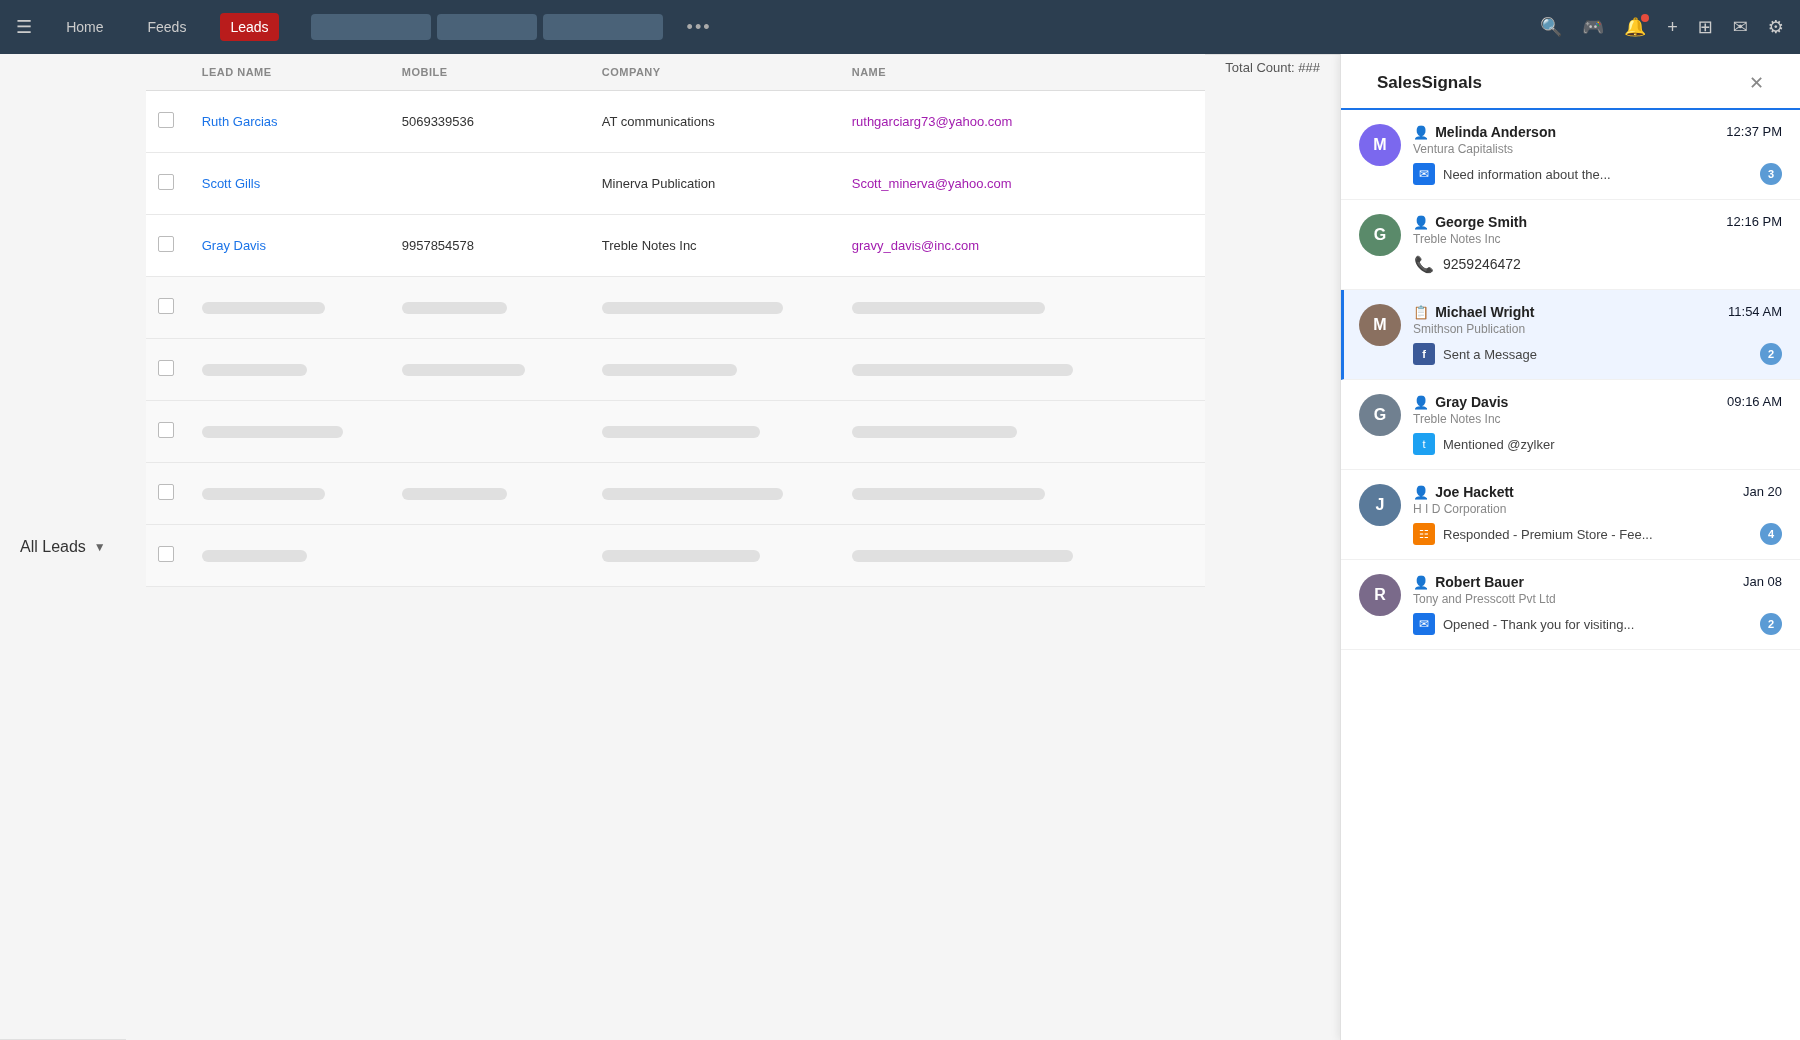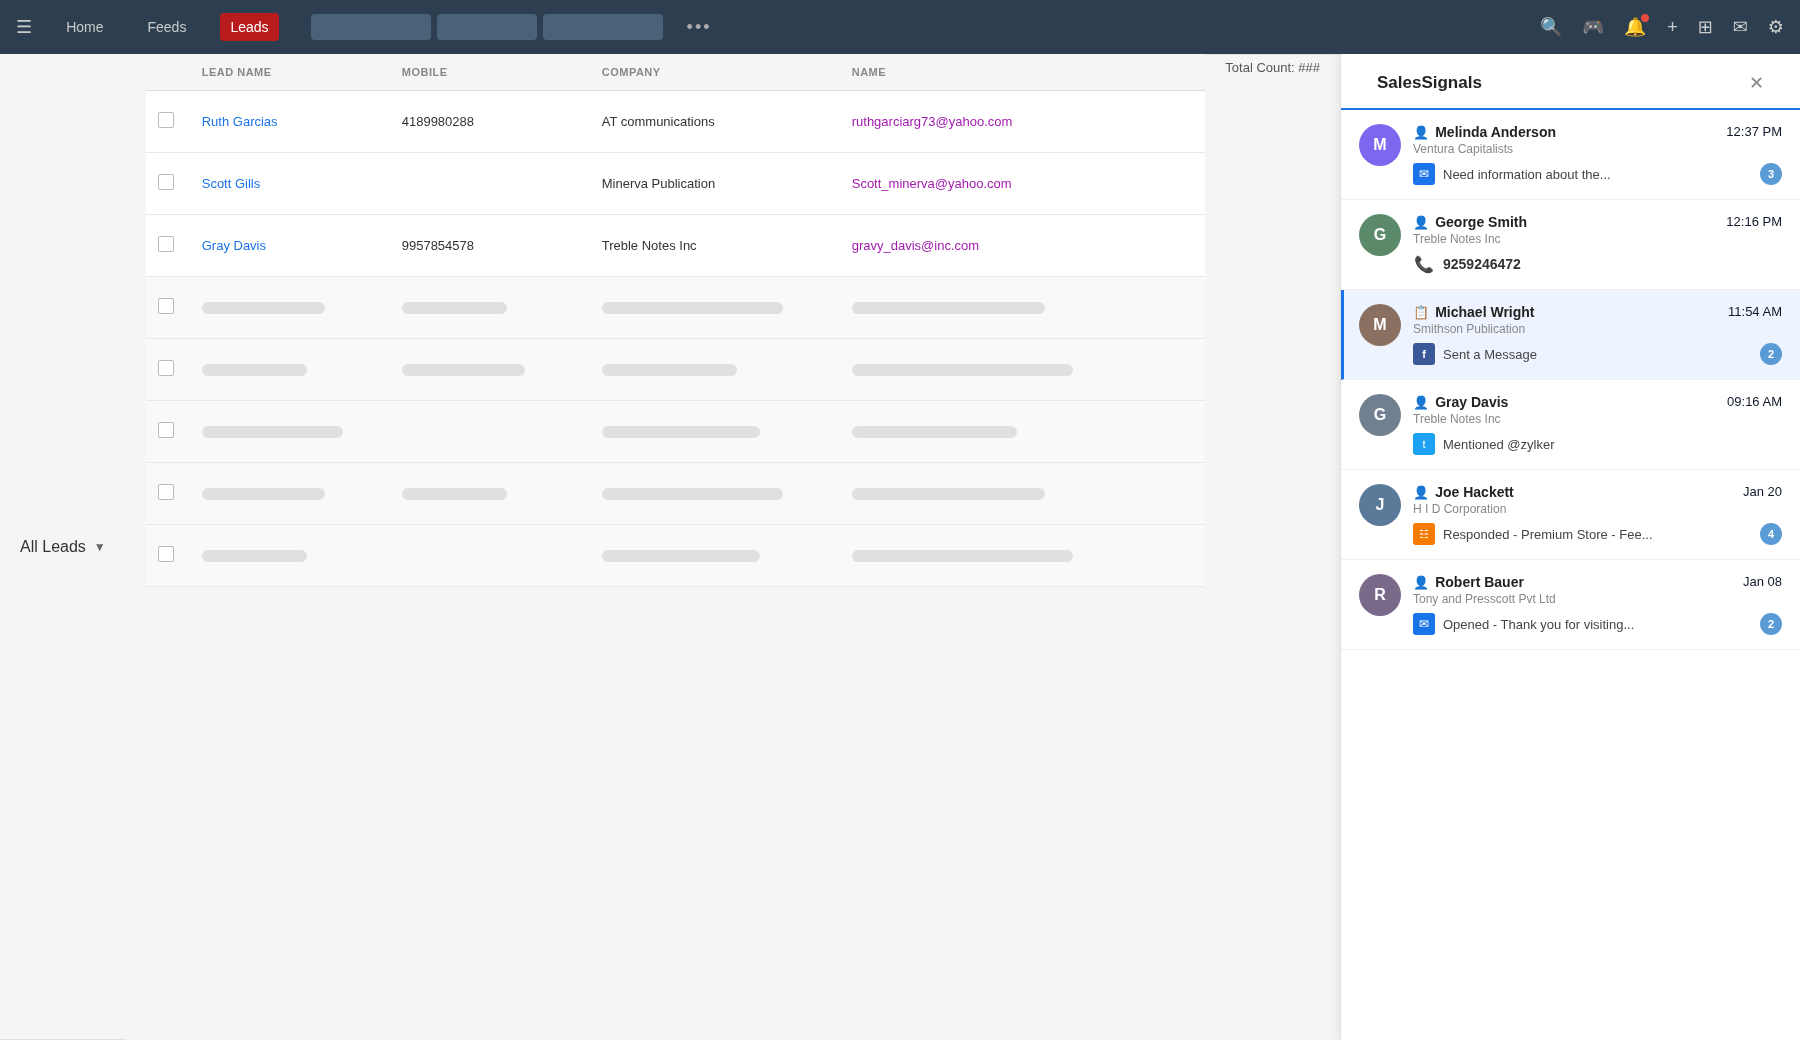--- a/index.html
+++ b/index.html
@@ -313,21 +313,21 @@
       height: 22px;
       border-radius: 50%;
       display: flex;
       align-items: center;
       justify-content: center;
       flex-shrink: 0;
     }
     .signal-phone-num {
       font-size: 14px;
       color: #333;
-      font-weight: 700;
+      font-weight: 400;
     }
   </style>
 </head>
 <body>
 
 <div class="topnav">
   <span class="topnav-menu-icon">☰</span>
   <span class="topnav-item">Home</span>
   <span class="topnav-item">Feeds</span>
   <span class="topnav-item active">Leads</span>
@@ -363,21 +363,21 @@
         <div class="table-header-cell">LEAD NAME</div>
         <div class="table-header-cell">MOBILE</div>
         <div class="table-header-cell">COMPANY</div>
         <div class="table-header-cell">NAME</div>
         <div class="table-header-cell"></div>
       </div>
 
       <div class="table-row">
         <div class="table-cell"><span class="checkbox"></span></div>
         <div class="table-cell lead-name">Ruth Garcias</div>
-        <div class="table-cell">4189980288</div>
+        <div class="table-cell">5069339536</div>
         <div class="table-cell">AT communications</div>
         <div class="table-cell email">ruthgarciarg73@yahoo.com</div>
         <div class="table-cell"></div>
       </div>
 
       <div class="table-row">
         <div class="table-cell"><span class="checkbox"></span></div>
         <div class="table-cell lead-name">Scott Gills</div>
         <div class="table-cell"></div>
         <div class="table-cell">Minerva Publication</div>

